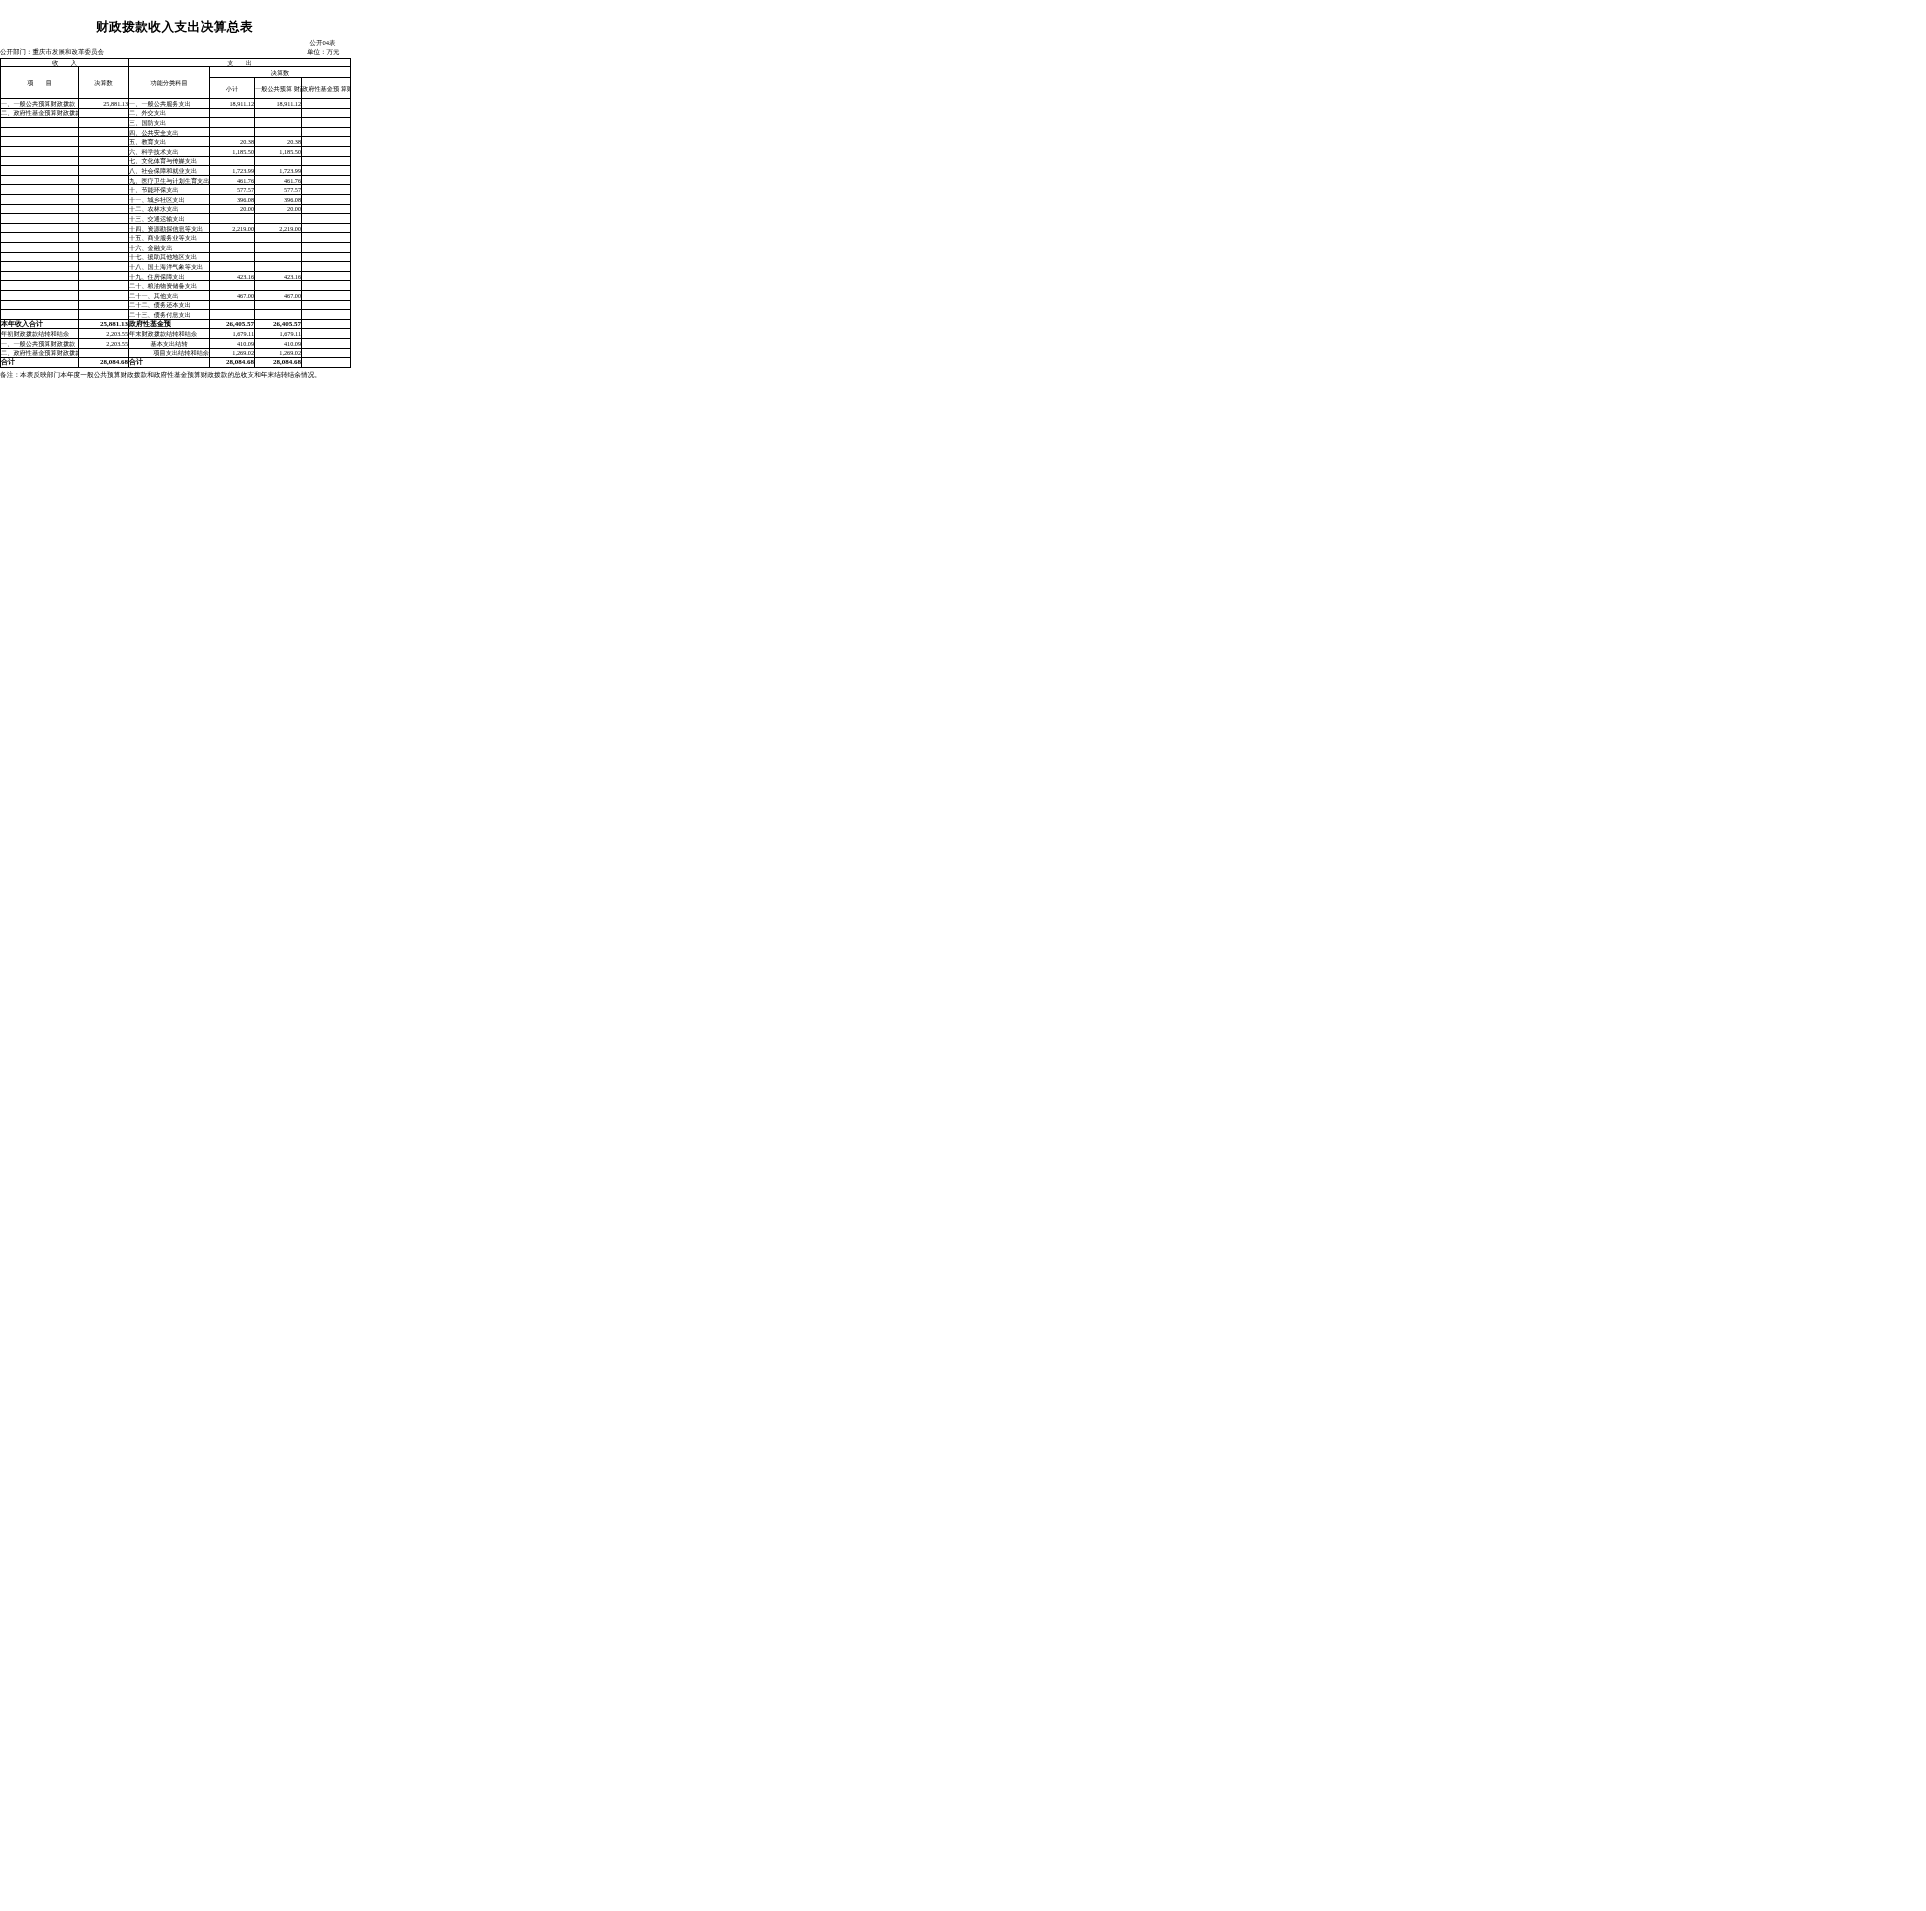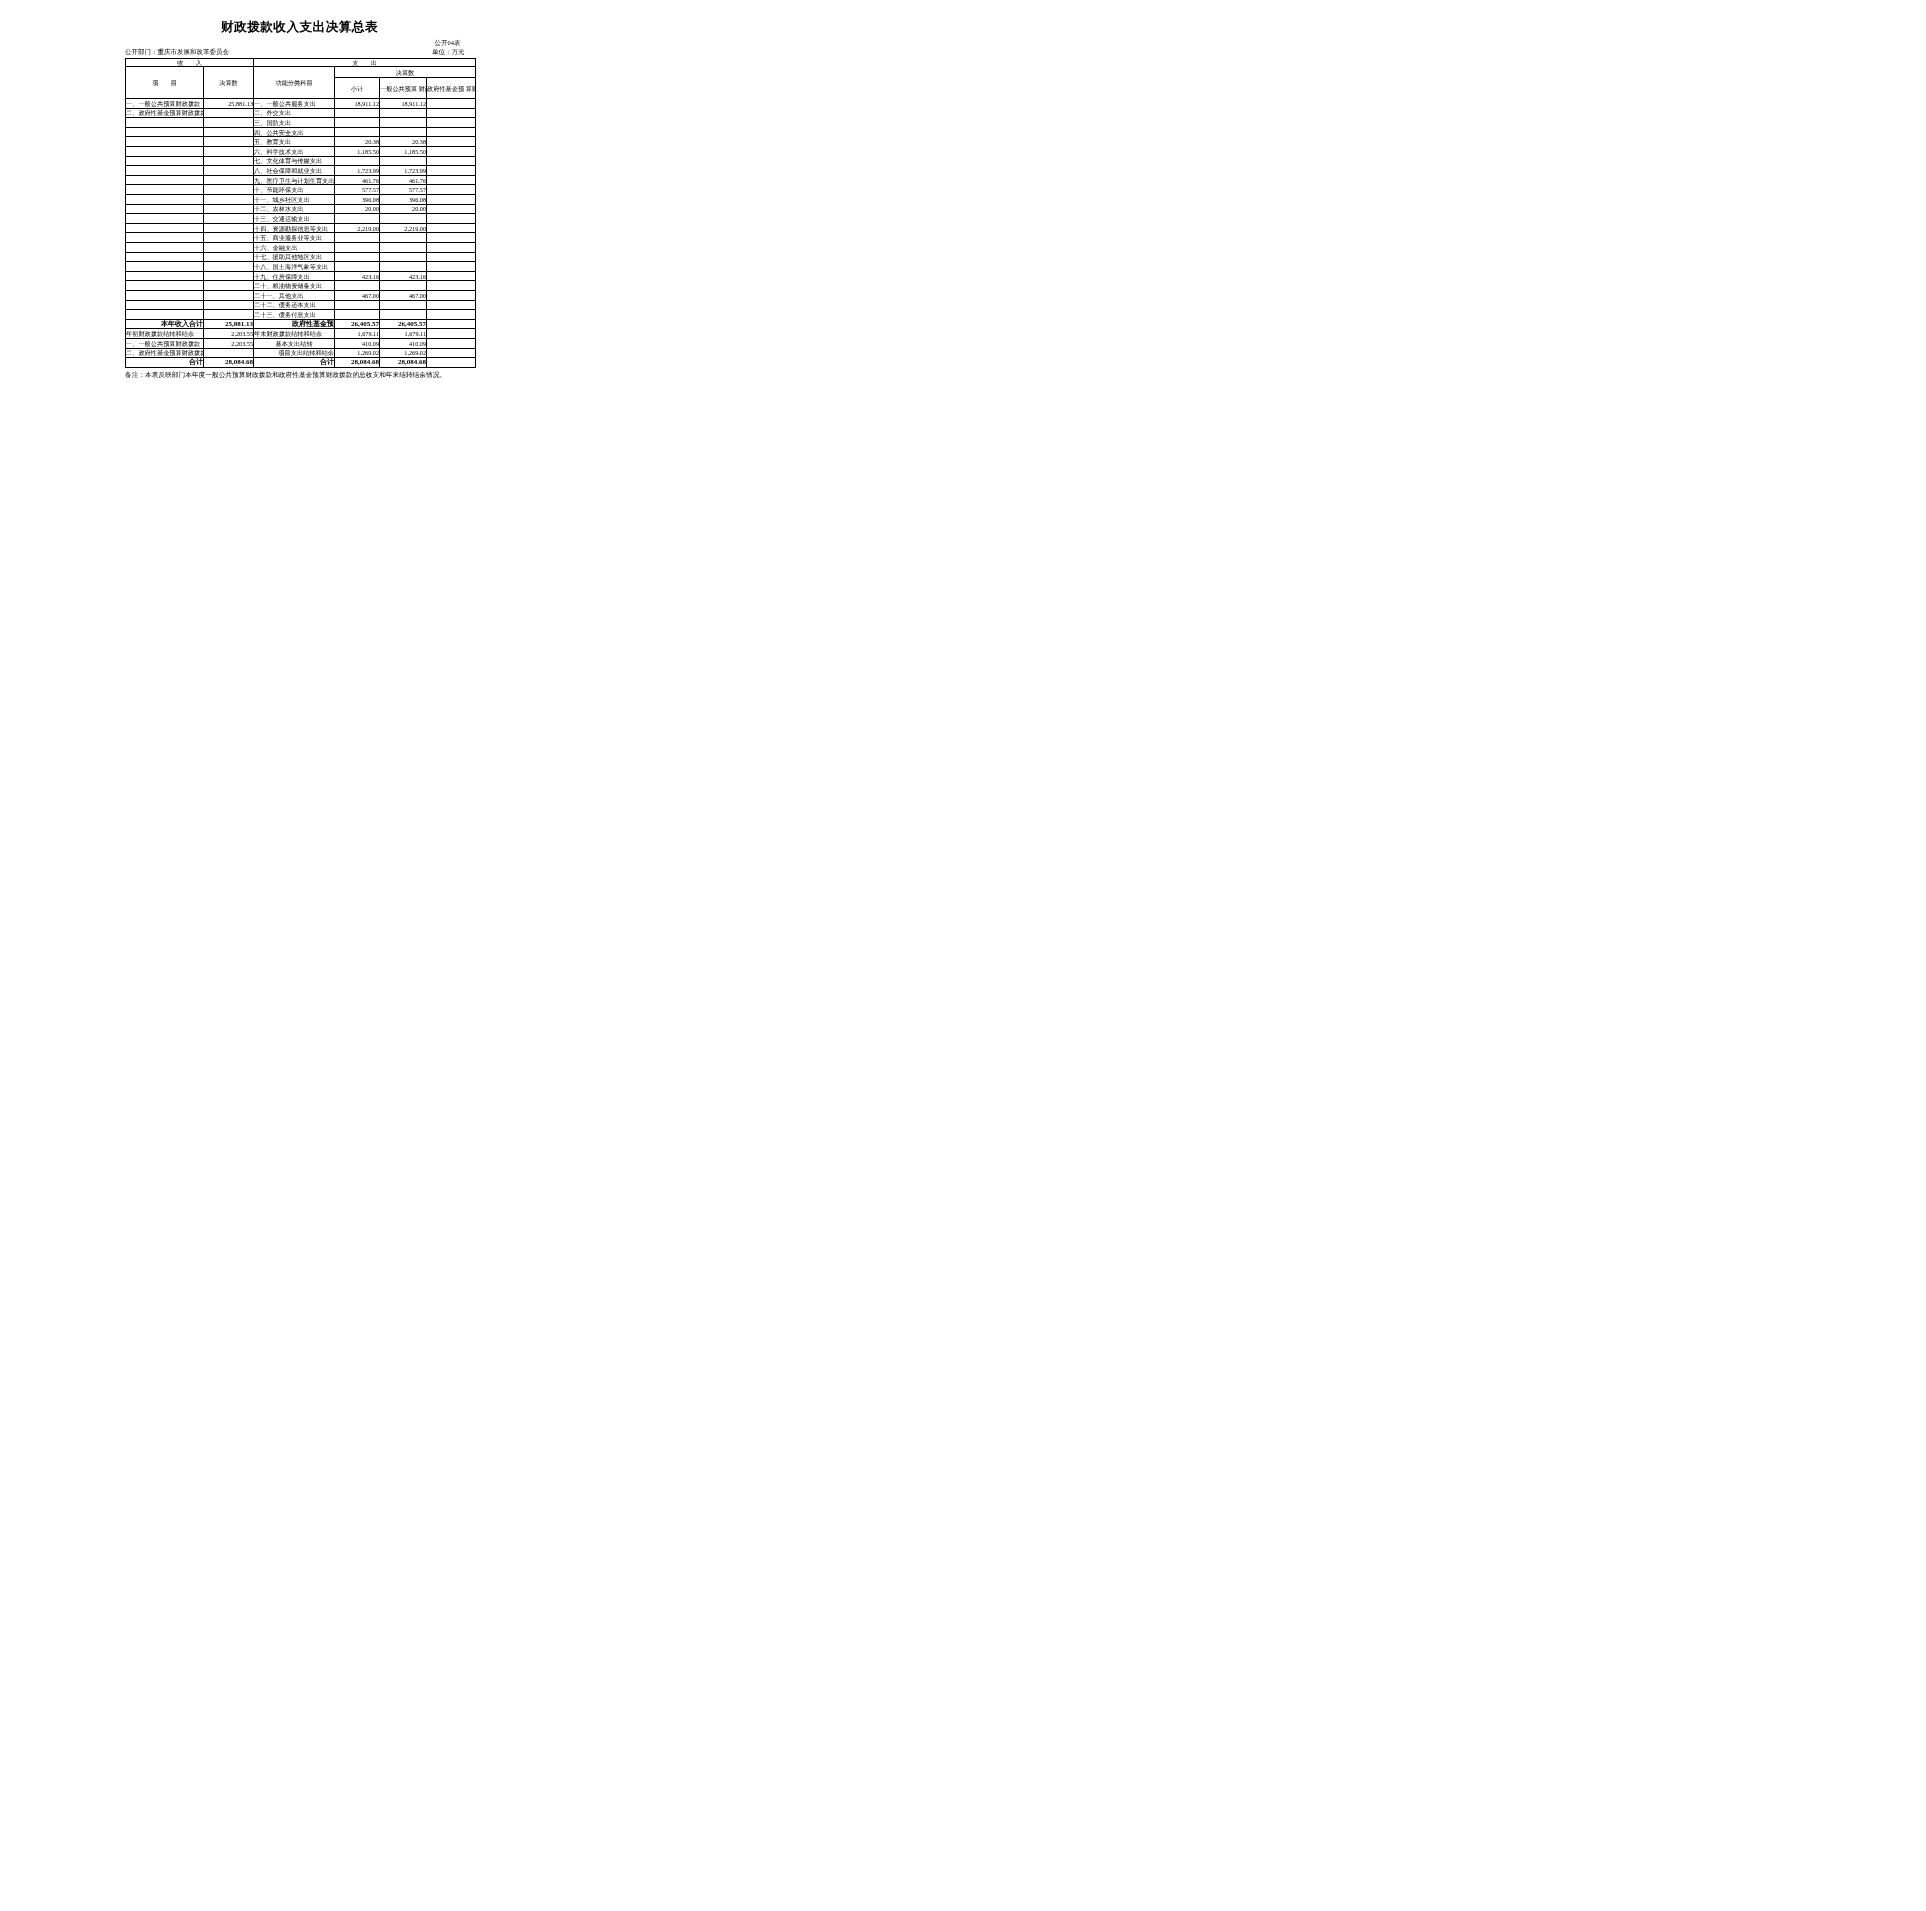--- a/index.html
+++ b/index.html
@@ -5,21 +5,21 @@
   html, body { margin: 0; padding: 0; background: #ffffff; }
   .sheet {
     position: relative;
     width: 595px;
     height: 421px;
     background: #ffffff;
     color: #000000;
     font-family: "Liberation Serif", serif;
     overflow: hidden;
   }
-  .doc { width: 349px; margin-left: 125px; }
+  .doc { width: 349px; }
   .title {
     margin-top: 18.5px;
     font-size: 12.7px;
     font-weight: bold;
     text-align: center;
     letter-spacing: 0.4px;
     white-space: nowrap;
   }
   .form-code {
     margin-top: 3.1px;
@@ -57,21 +57,21 @@
   tr.row-b { height: 10.8px; }
   tr.row-c { height: 21px; }
   tbody tr { height: 9.6px; }
   table.fiscal th { text-align: center; }
   th.wrap2 { white-space: pre-line; line-height: 1.3; }
   td.cell-label { text-align: left; padding-left: 1.2px; padding-right: 0.8px; }
   td.cell-num { text-align: right; padding-right: 1.9px; padding-left: 0.8px; }
   td.shrink1 { font-size: 5.8px; }
   td.shrink2 { font-size: 5.2px; }
   tr.total-row td { font-weight: bold; font-size: 7px; }
-  tr.total-row td.cell-label { text-align: right; padding-left: 0; }
+  tr.total-row td.cell-label { text-align: left; padding-left: 0; }
   td.align-center { text-align: center; padding-left: 0; }
   td.align-right { text-align: right; padding-right: 2.3px; padding-left: 0; }
   .note {
     margin-top: 3.5px;
     font-size: 6.7px;
     text-align: left;
     white-space: nowrap;
   }
 </style>
 </head>

